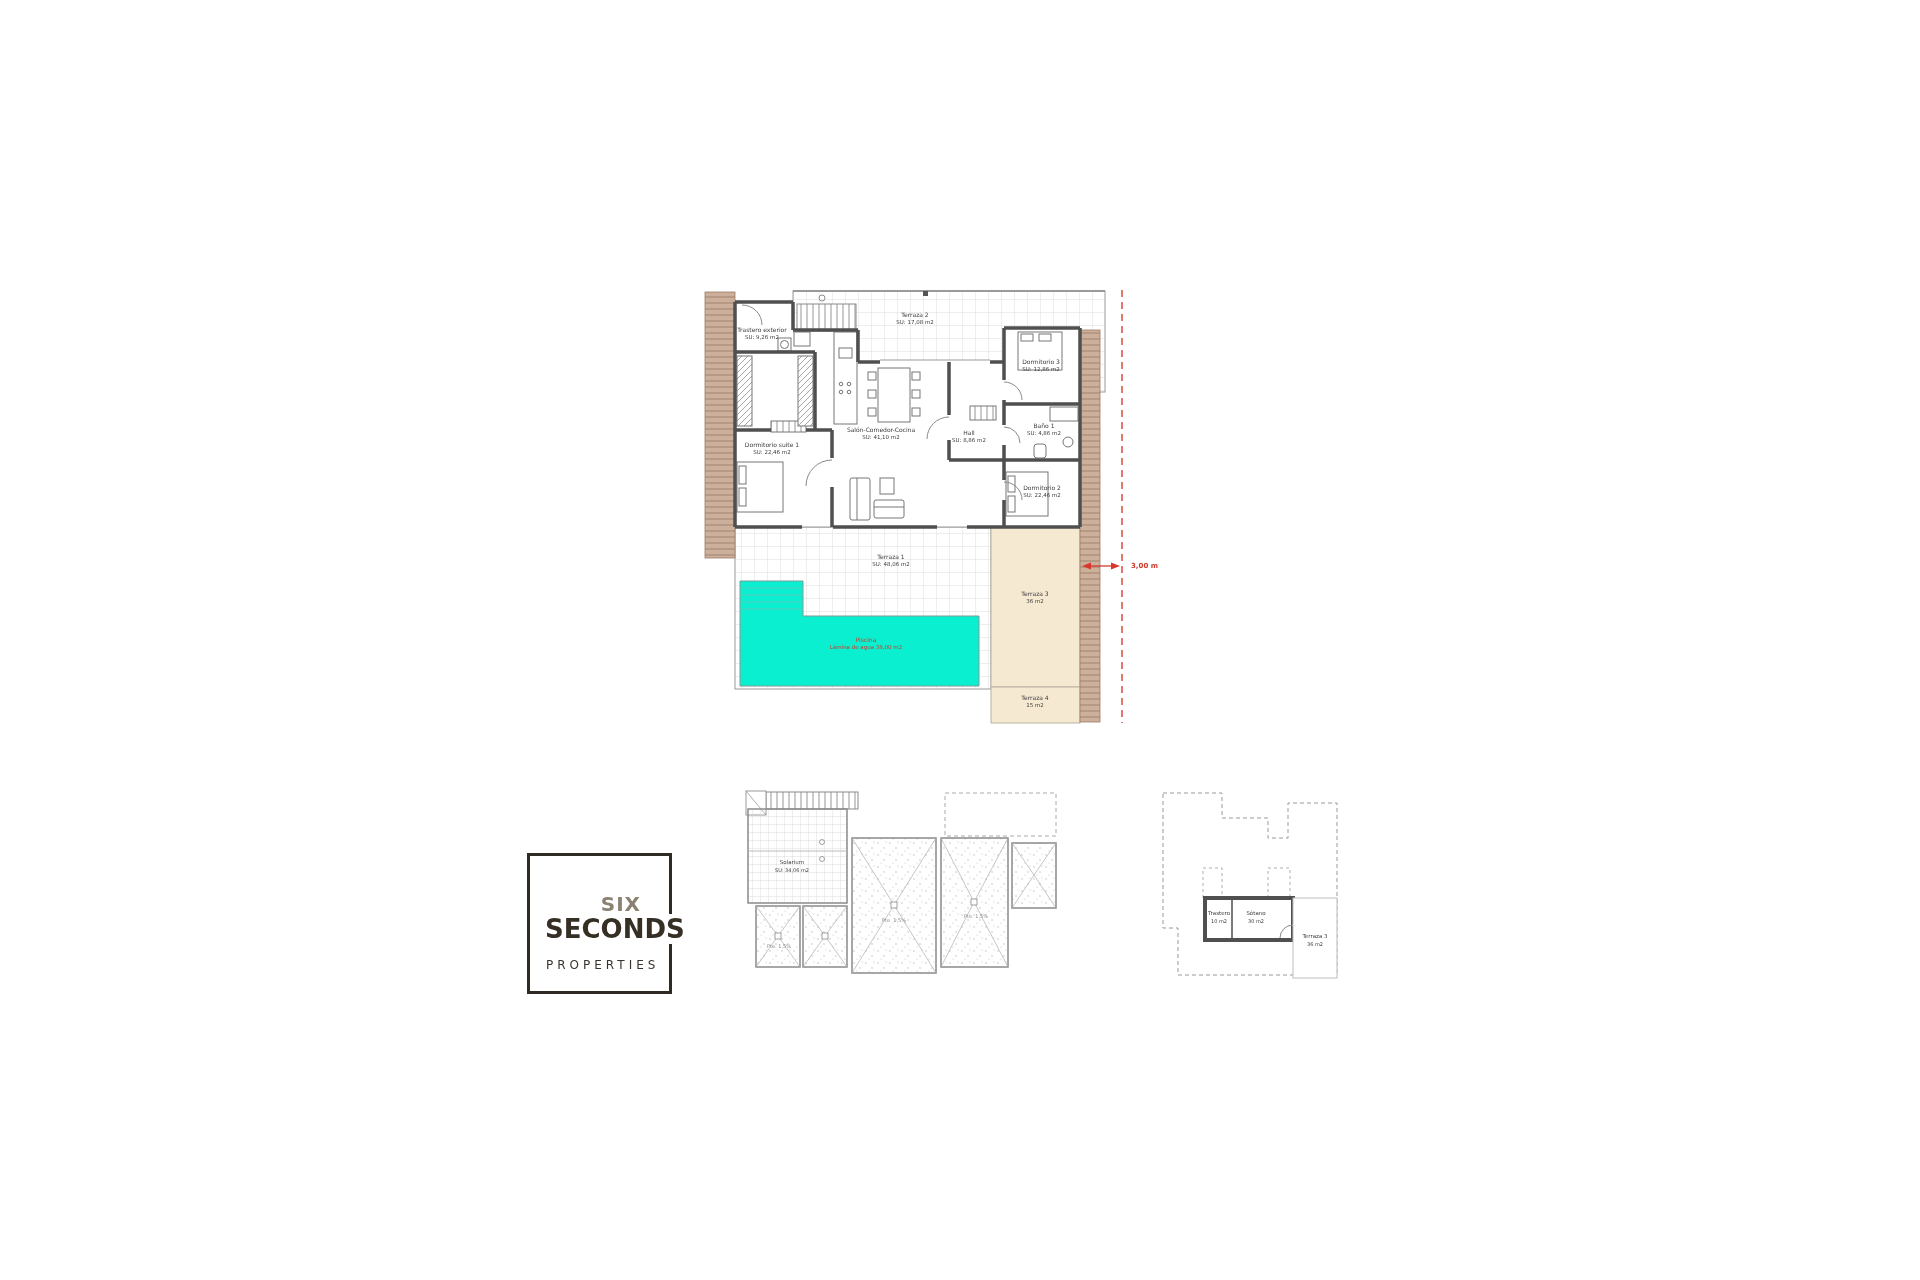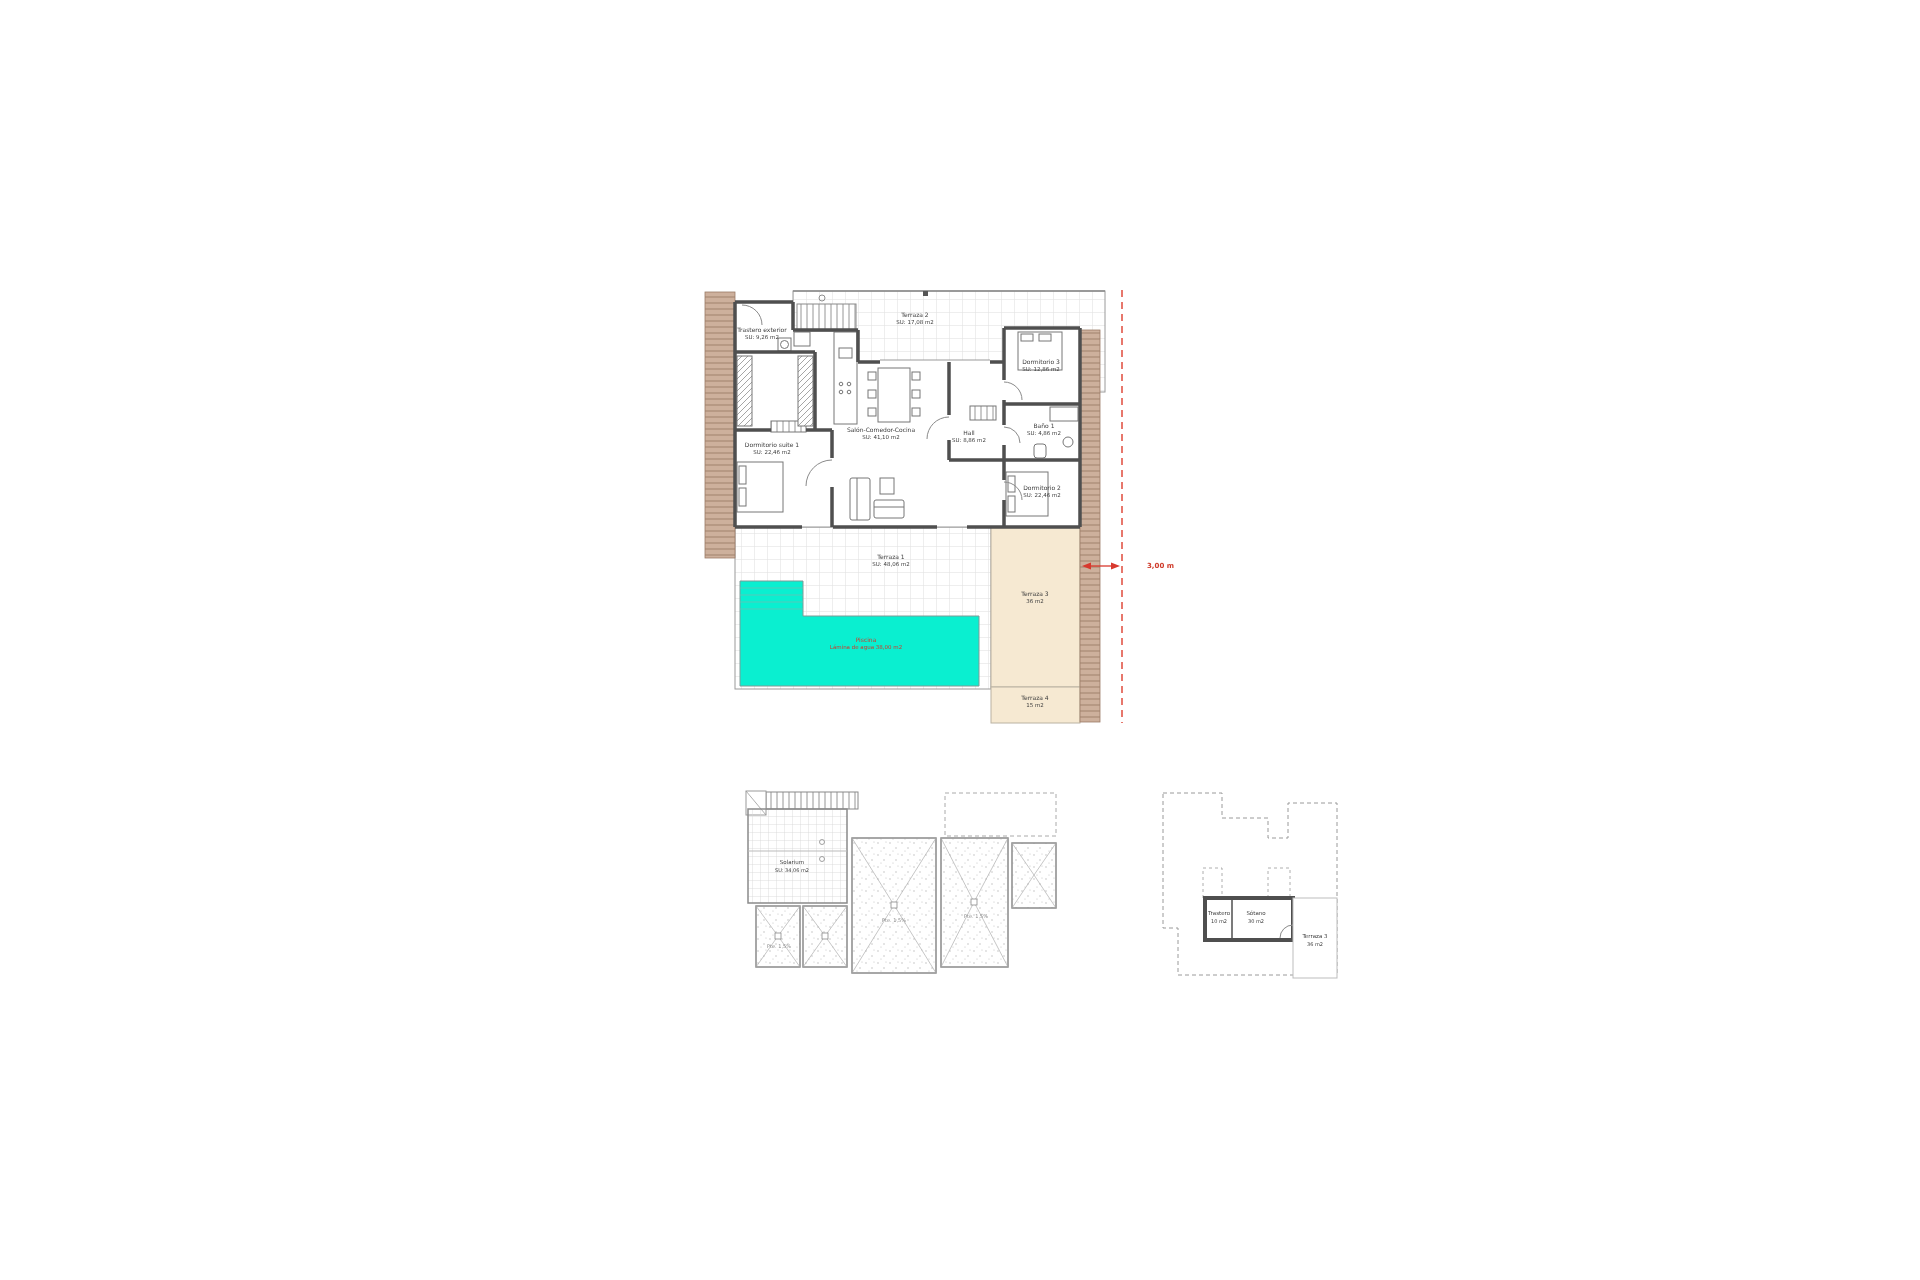--- a/index.html
+++ b/index.html
@@ -10,21 +10,21 @@
        font:6px "DejaVu Sans",sans-serif;line-height:1.4;color:#3d3d3d;
        white-space:nowrap;z-index:3;}
   .lbl .nm{display:block;}
   .lbl .ar{display:block;font-size:5.5px;}
   .lbl.sm{font-size:5.5px;}
   .lbl.sm .ar{font-size:5px;}
   .lbl.red{color:#cf3a2a;}
   .slope{position:absolute;transform:translate(-50%,-50%);font:5px "DejaVu Sans",sans-serif;
          color:#8a8a8a;z-index:3;white-space:nowrap;}
   .dim{position:absolute;transform:translateY(-50%);font:bold 7px "DejaVu Sans",sans-serif;
-       color:#cf3a2a;z-index:3;white-space:nowrap;margin-left:16px;}
+       color:#cf3a2a;z-index:3;white-space:nowrap;}
   #logo{position:absolute;left:527px;top:853px;width:145px;height:141px;
         border:3px solid #2f2a23;box-sizing:border-box;z-index:3;background:#fff;}
   #logo .six{position:absolute;right:28px;top:36px;font:700 20px "DejaVu Sans",sans-serif;
              color:#8b8173;letter-spacing:1px;}
   #logo .seconds{position:absolute;left:12px;top:58px;font:800 26px "DejaVu Sans",sans-serif;
              color:#362f26;background:#fff;padding:0 3px;white-space:nowrap;}
   #logo .properties{position:absolute;left:16px;top:102px;font:500 12px "DejaVu Sans",sans-serif;
              color:#3a332b;letter-spacing:4px;white-space:nowrap;}
 </style>
 </head>
@@ -299,14 +299,19 @@
   </div>
   <div class="lbl sm" style="left:1256px;top:917px">
     <span class="nm">Sótano</span>
     <span class="ar">30 m2</span>
   </div>
   <div class="lbl sm" style="left:1315px;top:940px">
     <span class="nm">Terraza 3</span>
     <span class="ar">36 m2</span>
   </div>
 
+  <div id="logo">
+    <span class="six">SIX</span>
+    <span class="seconds">SECONDS</span>
+    <span class="properties">PROPERTIES</span>
+  </div>
 
 </div>
 
 </body></html>

